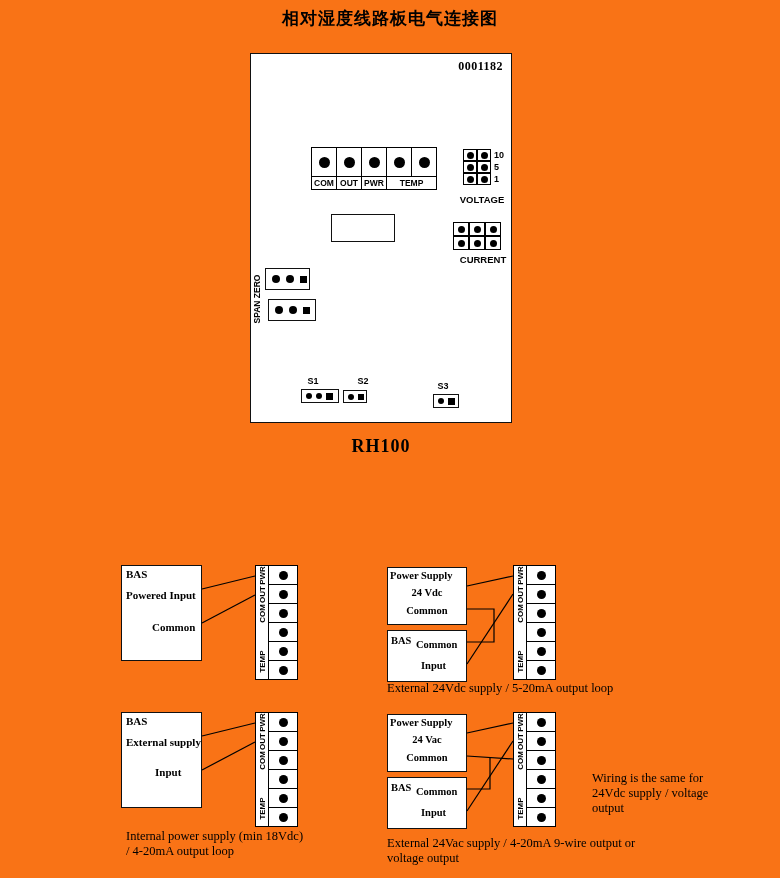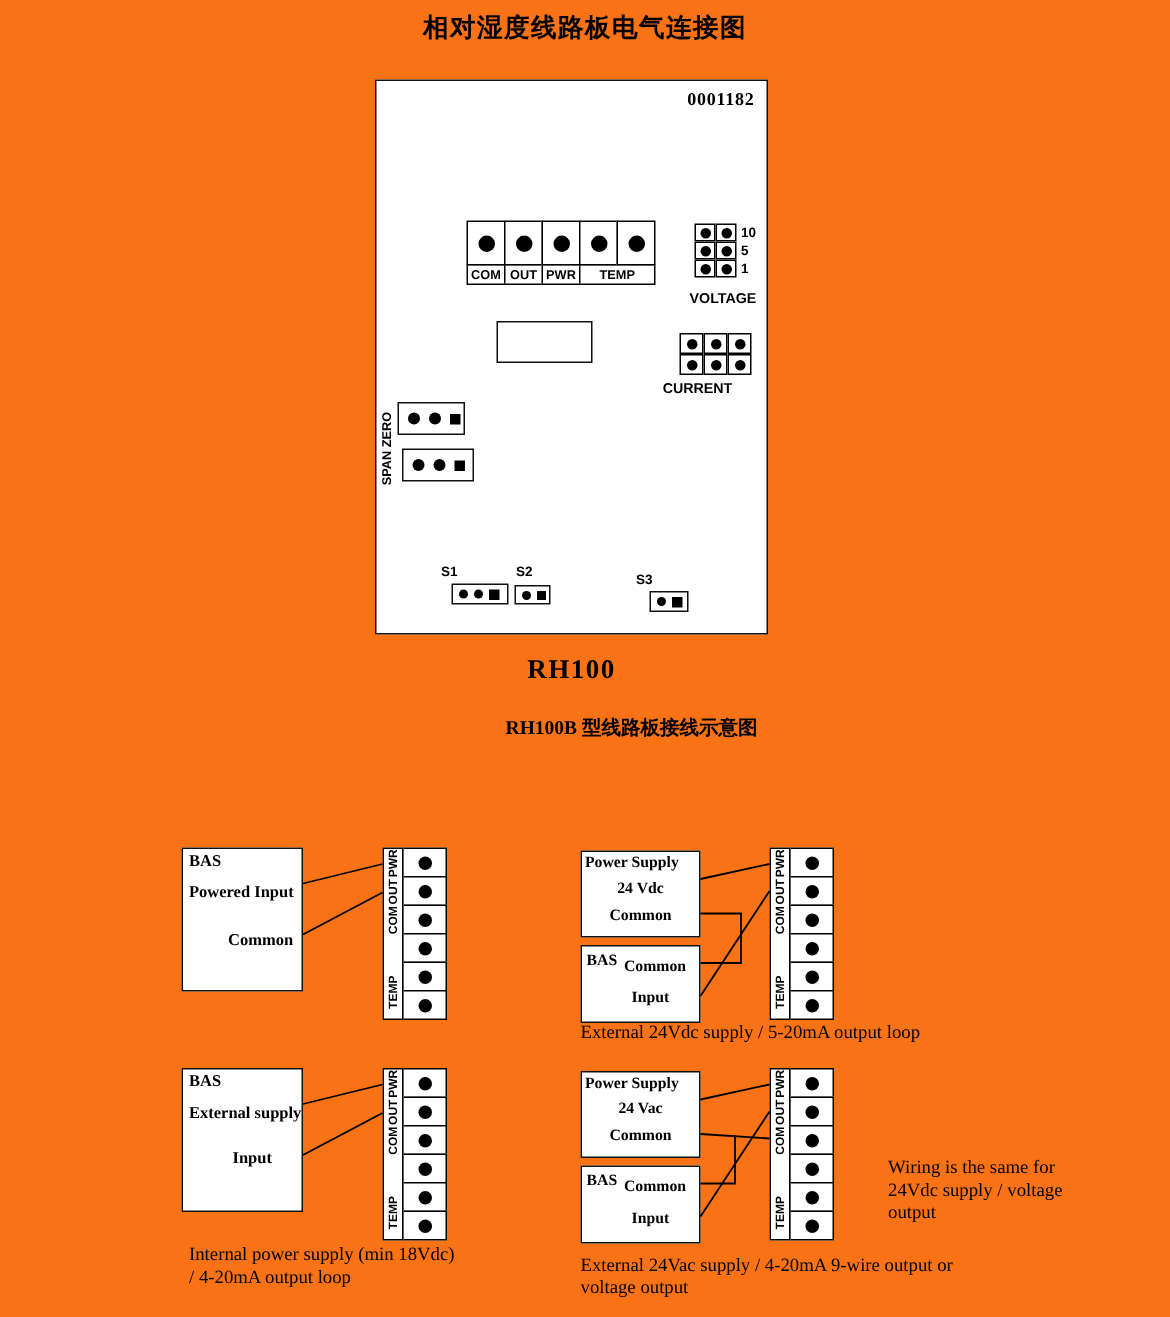--- a/index.html
+++ b/index.html
@@ -29,21 +29,21 @@
   .jgrid3{display:grid;grid-template-columns:repeat(3,16px);grid-auto-rows:14px}
   .jcell{border:1px solid #000;display:flex;align-items:center;justify-content:center;background:#fff}
   .lbl{font-size:9.5px;font-weight:bold;text-align:center;font-family:"Liberation Sans",sans-serif}
   .vticks{margin-left:3px;font-size:9px;font-weight:bold;line-height:12px;
           font-family:"Liberation Sans",sans-serif}
   .vtext{transform:rotate(-90deg);white-space:nowrap;font-size:8.5px;font-weight:bold;
          font-family:"Liberation Sans",sans-serif}
   
   .potbox{display:flex;align-items:center;gap:6px;padding-left:6px}
   .swbox{display:flex;align-items:center;gap:4px;padding-left:4px}
-  .swlbl{font-size:9px;font-weight:bold;text-align:left;font-family:"Liberation Sans",sans-serif}
+  .swlbl{font-size:9px;font-weight:bold;text-align:center;font-family:"Liberation Sans",sans-serif}
   
   .strip{position:absolute;display:flex}
   .slabels{position:relative;width:14px;height:115px;border:1px solid #000;background:#fff}
   .vlabel{position:absolute;left:0;width:12px;height:15px;display:flex;align-items:center;justify-content:center}
   .vlabel span{transform:rotate(-90deg);white-space:nowrap;font-size:8px;font-weight:bold;
                font-family:"Liberation Sans",sans-serif}
   .scells{display:flex;flex-direction:column;margin-left:-1px}
   .tcell{width:30px;height:20px;border:1px solid #000;display:flex;align-items:center;
          justify-content:center;background:#fff}
   .tcell + .tcell{margin-top:-1px}
@@ -135,21 +135,21 @@
       <div class="jcell">
           <span class="dot d7"></span>
         </div>
       <div class="jcell">
           <span class="dot d7"></span>
         </div>
       <div class="jcell">
           <span class="dot d7"></span>
         </div>
     </div>
-    <div class="abs lbl" style="left:183px;top:200px;width:62px">CURRENT</div>
+    <div class="abs lbl" style="left:201px;top:200px;width:62px">CURRENT</div>
 
     <div class="abs" style="left:0;top:214px;width:13px;height:62px;display:flex;align-items:center;justify-content:center">
       <span class="vtext">SPAN ZERO</span>
     </div>
     <div class="box potbox" style="left:14px;top:214px;width:45px;height:22px">
       <span class="dot d8"></span>
       <span class="dot d8"></span>
       <span class="sq sq7"></span>
     </div>
     <div class="box potbox" style="left:17px;top:245px;width:48px;height:22px">
@@ -170,21 +170,20 @@
       <span class="dot d6"></span>
       <span class="sq sq6"></span>
     </div>
     <div class="box swbox" style="left:182px;top:340px;width:26px;height:14px">
       <span class="dot d6"></span>
       <span class="sq sq7"></span>
     </div>
   </div>
 
   <div class="abs model ctr" style="left:250px;top:436px;width:262px">RH100</div>
-  <div class="abs bcap ctr" style="left:290px;top:476px;width:262px">RH100B 型线路板接线示意图</div>
 
   <div class="box" style="left:121px;top:565px;width:81px;height:96px">
     <div class="bastext" style="left:4px;top:2px">BAS</div>
     <div class="bastext" style="left:4px;top:23px">Powered Input</div>
     <div class="bastext" style="left:30px;top:55px">Common</div>
   </div>
   <div class="strip" style="left:255px;top:565px">
     <div class="slabels">
       <div class="vlabel" style="top:2px">
           <span>PWR</span>

